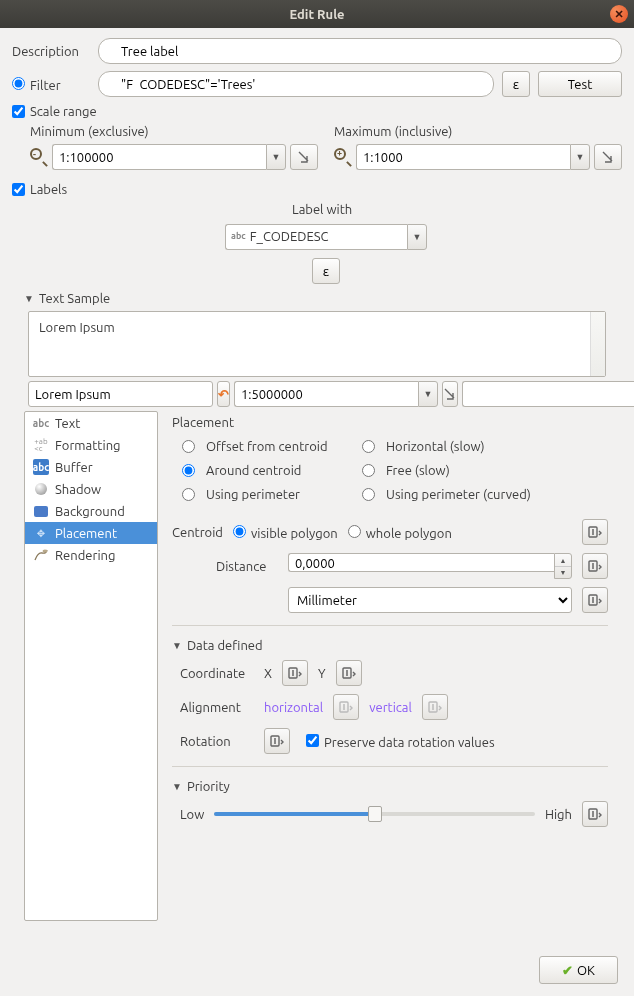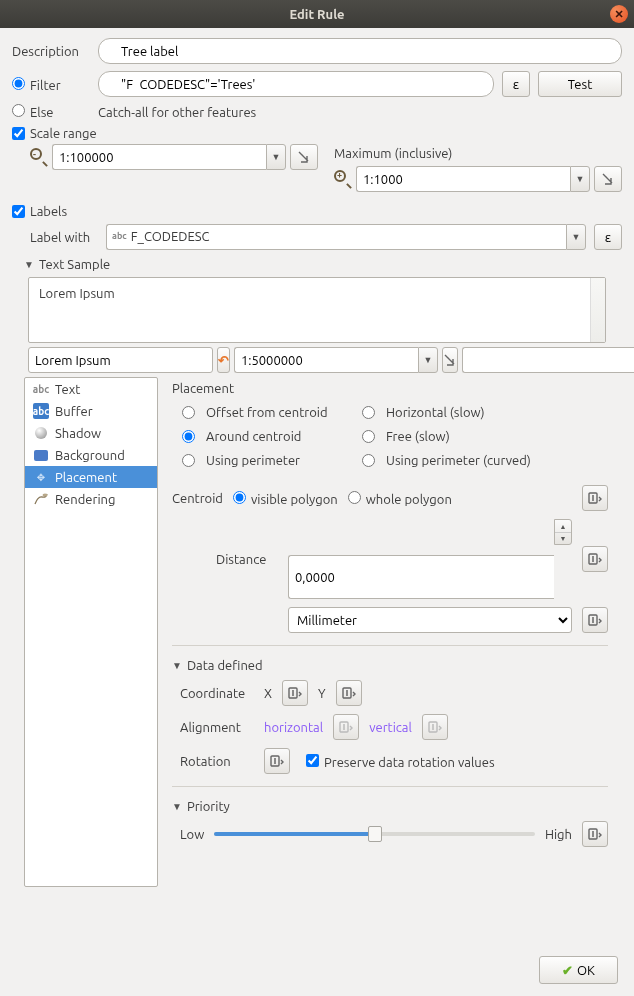--- a/index.html
+++ b/index.html
@@ -7,21 +7,21 @@
 .titlebar { background: linear-gradient(#4c4b46, #3c3b37); color: #dfdbd2; height: 28px; display: flex; align-items: center; justify-content: center; position: relative; font-weight: bold; }
 .titlebar .close { position: absolute; right: 6px; top: 5px; width: 18px; height: 18px; border-radius: 9px; background: radial-gradient(circle at 30% 30%, #f58c5a, #e55325); display:flex;align-items:center;justify-content:center;color:#3b140b;font-size:11px;font-weight:bold;}
 .content { padding: 10px 12px; }
 .row { display: flex; align-items: center; margin-bottom: 7px; gap: 8px; }
 .row > label.col1 { width: 78px; flex-shrink: 0; }
 input[type=text].txt { flex: 1; height: 26px; padding: 2px 22px; border: 1px solid #b6b3ac; border-radius: 12px; background: #fff; }
 .btn { height: 26px; border: 1px solid #b6b3ac; border-radius: 3px; background: linear-gradient(#fefefe,#e9e7e3); padding: 0 10px; display:inline-flex;align-items:center;justify-content:center; cursor:pointer; }
 .btn.icon { width: 28px; padding: 0; }
 input[type=radio], input[type=checkbox] { margin-right: 5px; }
 .checkrow { display:flex; align-items:center; margin-bottom:4px; }
-.indent { padding-left: 18px; }
+.indent { padding-left: 18px; flex-direction: column; }
 .subhead { color:#3c3c3c; margin-bottom:6px; margin-top:2px;}
 .scalegrid { display:flex; gap:16px; padding-left:18px; }
 .scalecol { flex:1; }
 .combo { position:relative; flex:1; display:flex; }
 .combo input { flex:1; height:26px; padding:2px 6px; border:1px solid #b6b3ac; border-right:none; border-radius:3px 0 0 3px; background:#fff;}
 .combo .drop { width:20px; height:26px; border:1px solid #b6b3ac; border-radius:0 3px 3px 0; background:linear-gradient(#fafafa,#e6e4e0); display:flex;align-items:center;justify-content:center; font-size:9px; color:#555;}
 .section-toggle { display:flex; align-items:center; gap:5px; font-weight:normal; margin:6px 0 6px 12px;}
 .tri { font-size:10px; color:#555; }
 .preview { background:#fff; border:1px solid #b6b3ac; border-radius:2px; height:66px; padding:8px 10px; margin:0 16px 0 16px; position:relative;}
 .preview::after{content:"";position:absolute;right:0;top:0;bottom:0;width:14px;border-left:1px solid #ddd;background:linear-gradient(#f7f7f5,#ededea);}
@@ -32,21 +32,21 @@
 .sidebar .item { display:flex; align-items:center; gap:6px; padding:3px 8px; height:22px; cursor:pointer;}
 .sidebar .item.sel { background:#4a90d9; color:#fff;}
 .sidebar .ico { width:16px;height:16px;display:inline-flex;align-items:center;justify-content:center;font-size:10px;}
 .panel { flex:1; padding: 4px 2px 4px 14px; overflow:hidden;}
 .optgrid { display:grid; grid-template-columns: 180px 200px; row-gap:10px; padding:10px 0 2px 10px;}
 .opt { display:flex; align-items:center; gap:6px;}
 .hr { border:none; border-top:1px solid #d4d1cb; margin:12px 0;}
 .field { display:flex; align-items:center; gap:10px; margin:8px 0;}
 .field .flabel { width:62px;margin-left:44px;}
 .spin { display:flex; flex:1;}
-.spin input{flex:1;height:44px;border:1px solid #b6b3ac;border-right:none;border-radius:3px 0 0 3px;padding:2px 6px;background:#fff;margin-top:36px;}
+.spin input{flex:1;height:19px;border:1px solid #b6b3ac;border-right:none;border-radius:3px 0 0 3px;padding:2px 6px;background:#fff;}
 .spin .spbtn{width:18px;height:26px;border:1px solid #b6b3ac;border-radius:0 3px 3px 0;background:linear-gradient(#fafafa,#e6e4e0);display:flex;flex-direction:column;}
 .spin .spbtn span{flex:1;display:flex;align-items:center;justify-content:center;font-size:7px;color:#555;border-bottom:1px solid #ccc;}
 .spin .spbtn span:last-child{border:none;}
 .dd-btn{width:26px;height:26px;border:1px solid #b6b3ac;border-radius:3px;background:linear-gradient(#fafafa,#e6e4e0);display:inline-flex;align-items:center;justify-content:center;}
 .dd-svg{stroke:#666;fill:none;stroke-width:1.4;}
 .dd-disabled .dd-svg{stroke:#bbb;}
 .slider-wrap{flex:1;display:flex;align-items:center;position:relative;height:20px;}
 .slider-track{flex:1;height:4px;background:#d9d8d4;border-radius:2px;position:relative;}
 .slider-fill{position:absolute;left:0;top:0;height:4px;background:#4a90d9;border-radius:2px;width:50%;}
 .slider-thumb{position:absolute;left:50%;top:-6px;width:14px;height:16px;background:#f8f7f5;border:1px solid #a8a6a0;border-radius:2px;transform:translateX(-50%);}
@@ -80,31 +80,28 @@
     <label class="col1"><input type="radio" checked="" style=""><span>Filter</span></label>
     <input class="txt" type="text" value="&quot;F_CODEDESC&quot;='Trees'" style="">
     <button class="btn icon">
         <span>ε</span>
       </button>
     <button class="btn" style="width:84px">
         <span>Test</span>
       </button>
   </div>
 
-  <div class="row">
-    <label class="col1"><input type="radio" style=""><span>Else</span></label>
-    <span>Catch-all for other features</span>
-  </div>
 
   <div class="checkrow">
     <input type="checkbox" checked="" style="">
     <span>Scale range</span>
   </div>
   <div class="scalegrid">
     <div class="scalecol">
+      <div class="subhead">Minimum (exclusive)</div>
       <div style="display:flex;gap:4px;align-items:center">
         <span class="zoom-ico">
             <span class="magnifier"></span>
             <span class="mag-handle"></span>
             <span style="position:absolute;top:1px;left:3px;font-size:9px;color:#6b5a3c;font-weight:bold">-</span>
           </span>
         <div class="combo">
             <input value="1:100000" style="">
             <div class="drop">▼</div>
           </div>
@@ -183,20 +180,24 @@
     <div class="combo" style="flex:0.9">
         <input style="background: rgb(255, 255, 255);">
       </div>
   </div>
 
   <div class="split">
     <div class="sidebar">
       <div class="item">
           <span class="ico abc-plain">abc</span>
           <span>Text</span>
+        </div>
+      <div class="item">
+          <span class="ico" style="font-size:8px;color:#999;line-height:7px">+ab<br>&lt;c</span>
+          <span>Formatting</span>
         </div>
       <div class="item">
           <span class="ico abc-badge">abc</span>
           <span>Buffer</span>
         </div>
       <div class="item">
           <span class="ico">
             <span style="width:12px;height:12px;border-radius:50%;background:radial-gradient(circle at 35% 30%,#fff,#888);display:block"></span>
           </span>
           <span>Shadow</span>

